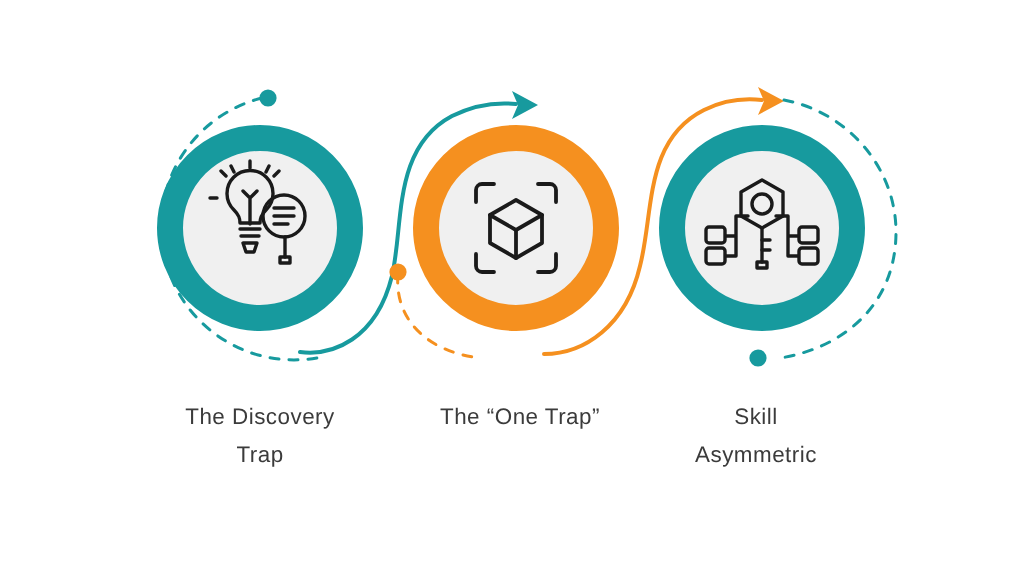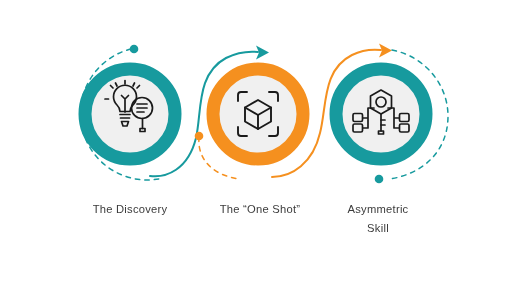--- a/index.html
+++ b/index.html
@@ -151,24 +151,25 @@
 
         <path d="M 388 108 L 394 108 L 394 118 L 399 118 M 394 118 L 394 128 L 399 128"></path>
         <rect x="399.5" y="113.5" width="9.5" height="8" rx="1.5"></rect>
         <rect x="399.5" y="124" width="9.5" height="8" rx="1.5"></rect>
       </g>
     </g>
   </svg>
 
   <div class="step-label" id="label-1">
     <span class="line">The Discovery</span>
+    <span class="line">Trap</span>
   </div>
 
   <div class="step-label" id="label-2">
-    <span class="line">The “One Shot”</span>
+    <span class="line">The “One Trap”</span>
   </div>
 
   <div class="step-label" id="label-3">
+    <span class="line">Skill</span>
     <span class="line">Asymmetric</span>
-    <span class="line">Skill</span>
   </div>
 
 </div>
 
 </body></html>

